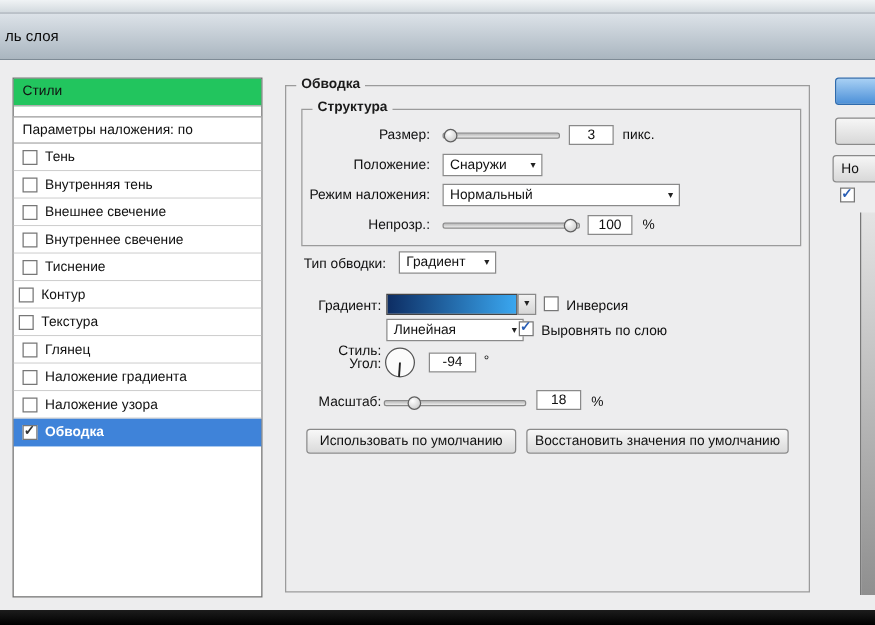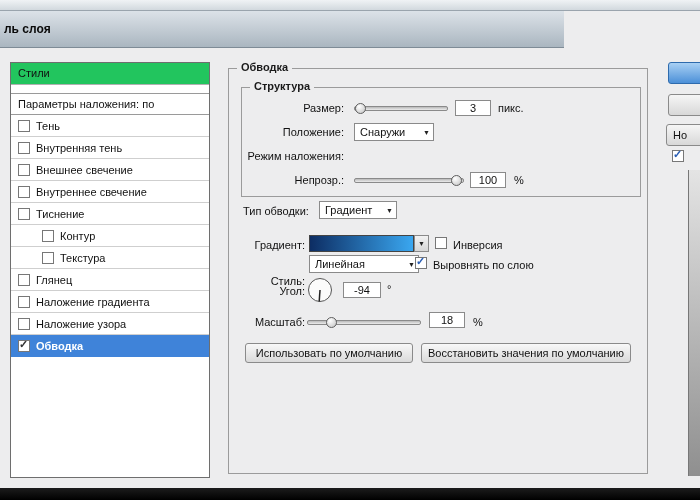--- a/index.html
+++ b/index.html
@@ -3,41 +3,41 @@
 <meta charset="utf-8">
 <style>
   * { box-sizing: border-box; margin: 0; padding: 0; }
   html,body { width:700px; height:500px; }
   body { font-family: "Liberation Sans", sans-serif; font-size: 11px; color:#111; }
 
   .screen { position:relative; width:700px; height:500px; overflow:hidden; background:#ededee; }
 
   .chrome-top { position:absolute; left:0; top:0; width:700px; height:11px;
     background:linear-gradient(#f0f3f5,#d2d9de); border-bottom:1px solid #9aa4ad; }
-  .titlebar { position:absolute; left:0; top:11px; width:564px; height:37px;
-    background:linear-gradient(#dce2e8,#aab6c0); border-bottom:1px solid #7e8b96;font-weight:bold; }
+  .titlebar { position:absolute; left:0; top:11px; width:700px; height:37px;
+    background:linear-gradient(#dce2e8,#aab6c0); border-bottom:1px solid #7e8b96; }
   .titlebar .title { position:absolute; left:4px; top:0; line-height:37px; font-size:12px; color:#0a0a0a; }
 
   .dialog { position:absolute; left:0; top:48px; width:700px; height:440px; background:#ededee; }
 
   .bottom-strip { position:absolute; left:0; top:488px; width:700px; height:12px;
     background:linear-gradient(#1c1c1c,#000); }
 
   
   .styles-panel { position:absolute; left:10px; top:14px; width:200px; height:416px;
     background:#fff; border:1px solid #6e6e6e; }
   .styles-header { position:absolute; left:0; top:0; width:100%; height:22px;
     border-bottom:1px solid #b0b0b0; line-height:21px; padding-left:7px; background:#22c55e; }
   .blend-item { position:absolute; left:0; top:30px; width:100%; height:22px;
     border-top:1px solid #9a9a9a; border-bottom:1px solid #9a9a9a;
     line-height:21px; padding-left:7px; background:#fff; }
   .style-list { position:absolute; left:0; top:52px; width:100%; }
   .srow { height:22px; border-bottom:1px solid #cfcfcf; display:flex; align-items:center;
     gap:6px; padding-left:7px; background:#fff; }
-  .srow.indent { padding-left:31px; }
+  .srow.indent { padding-left:4px; }
   .srow.selected { background:#3f83d9; border-bottom-color:#3f83d9; }
   .srow.selected .srow-label { color:#fff; font-weight:bold; }
 
   
   .cb { display:inline-block; width:12px; height:12px; background:#fff;
     border:1px solid #777; position:relative; flex:0 0 auto; }
   .srow.checked .cb::after, .cb.checked::after {
     content:"✓"; position:absolute; left:0px; top:-3px; font-size:11px; font-weight:bold; color:#2b5fb5; }
   .srow.checked .cb::after { color:#333; }
 
@@ -164,20 +164,24 @@
         <div class="valuebox" style="left:213px;top:12px;width:36px">3</div>
         <span class="flabel l" style="left:256px;top:14px">пикс.</span>
 
         <span class="flabel" style="left:0;top:38px;width:102px">Положение:</span>
         <div class="combo" style="left:112px;top:35px;width:80px">
           <span>Снаружи</span>
           <span class="arrow">▼</span>
         </div>
 
         <span class="flabel" style="left:0;top:62px;width:102px">Режим наложения:</span>
+        <div class="combo" style="left:112px;top:59px;width:190px">
+          <span>Нормальный</span>
+          <span class="arrow">▼</span>
+        </div>
 
         <span class="flabel" style="left:0;top:86px;width:102px">Непрозр.:</span>
         <div class="slider" style="left:112px;top:90px;width:110px">
           <div class="thumb" style="left:96px"></div>
         </div>
         <div class="valuebox" style="left:228px;top:84px;width:36px">100</div>
         <span class="flabel l" style="left:272px;top:86px">%</span>
       </div>
 
       <span class="flabel l" style="left:14px;top:136px">Тип обводки:</span>

